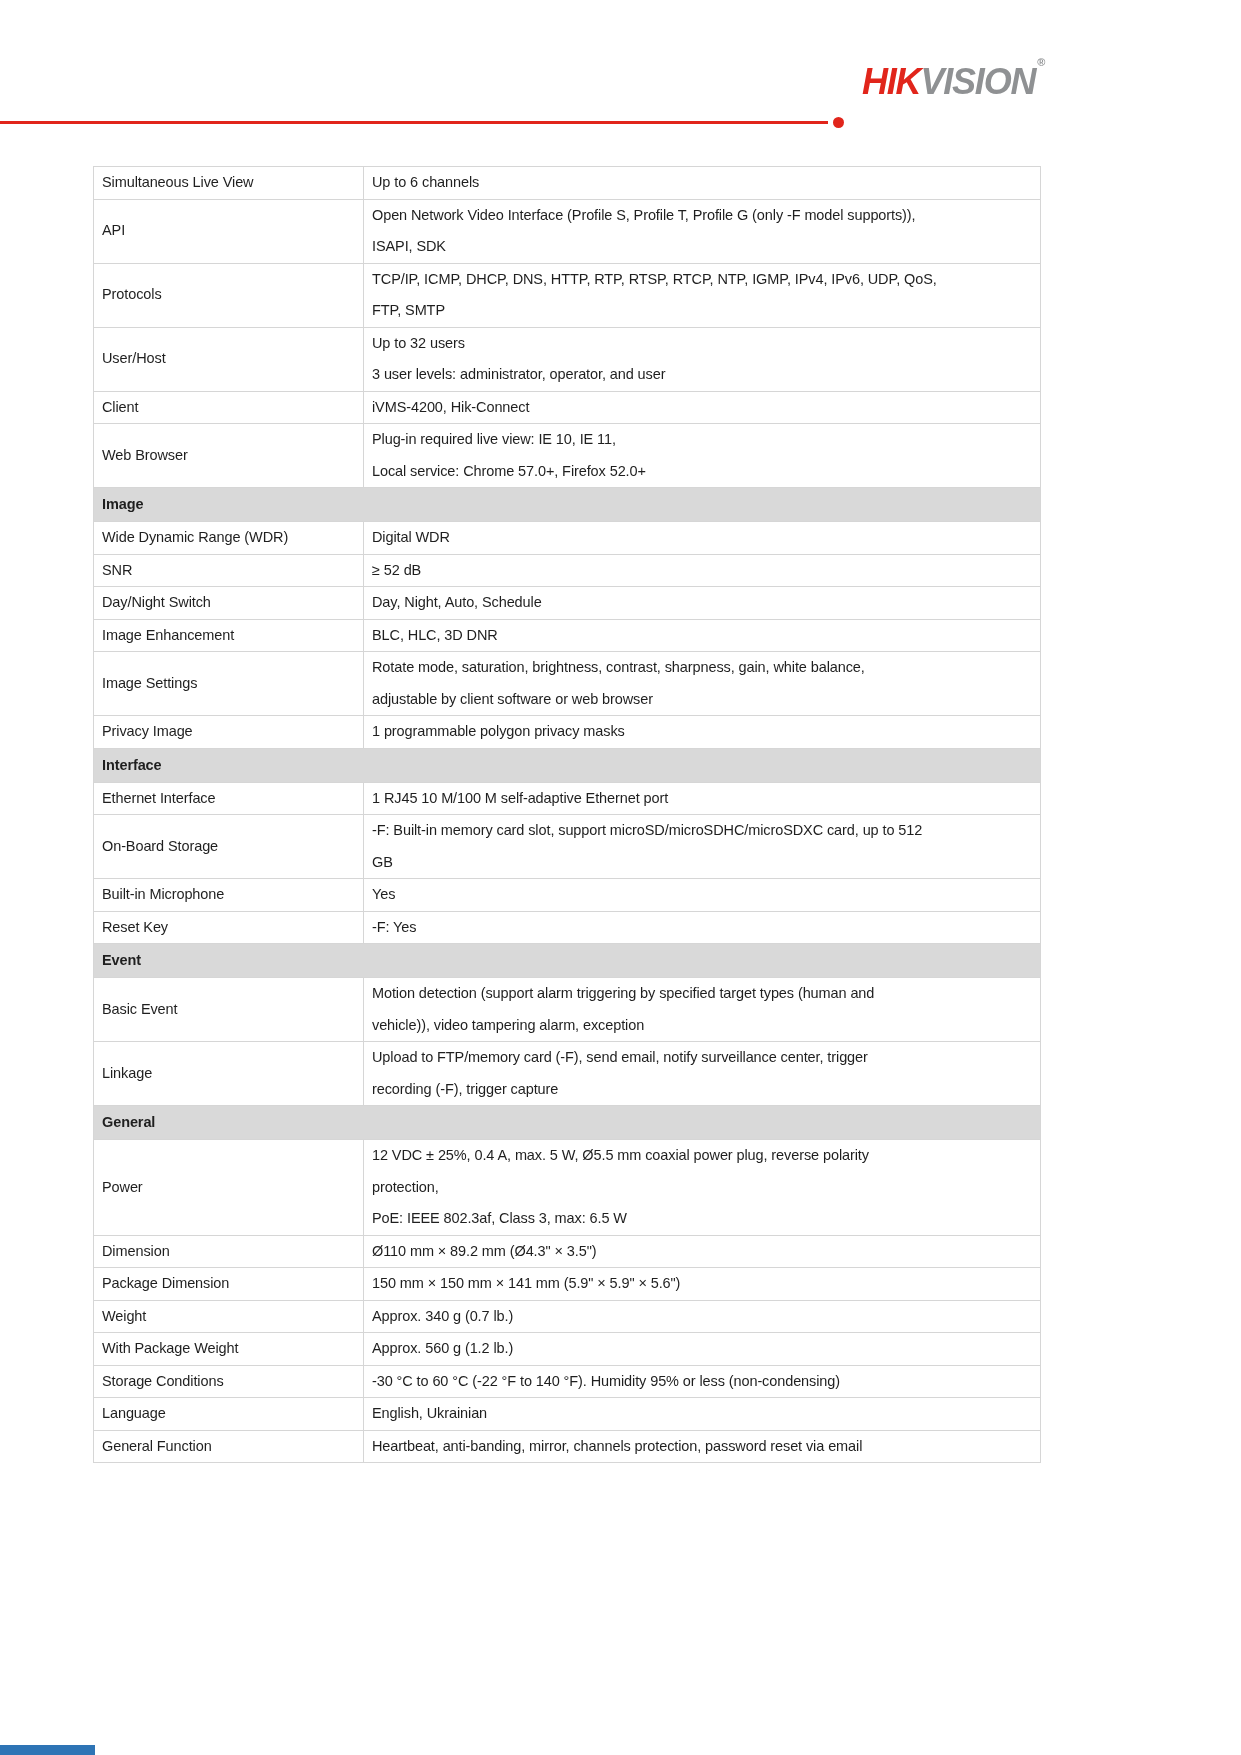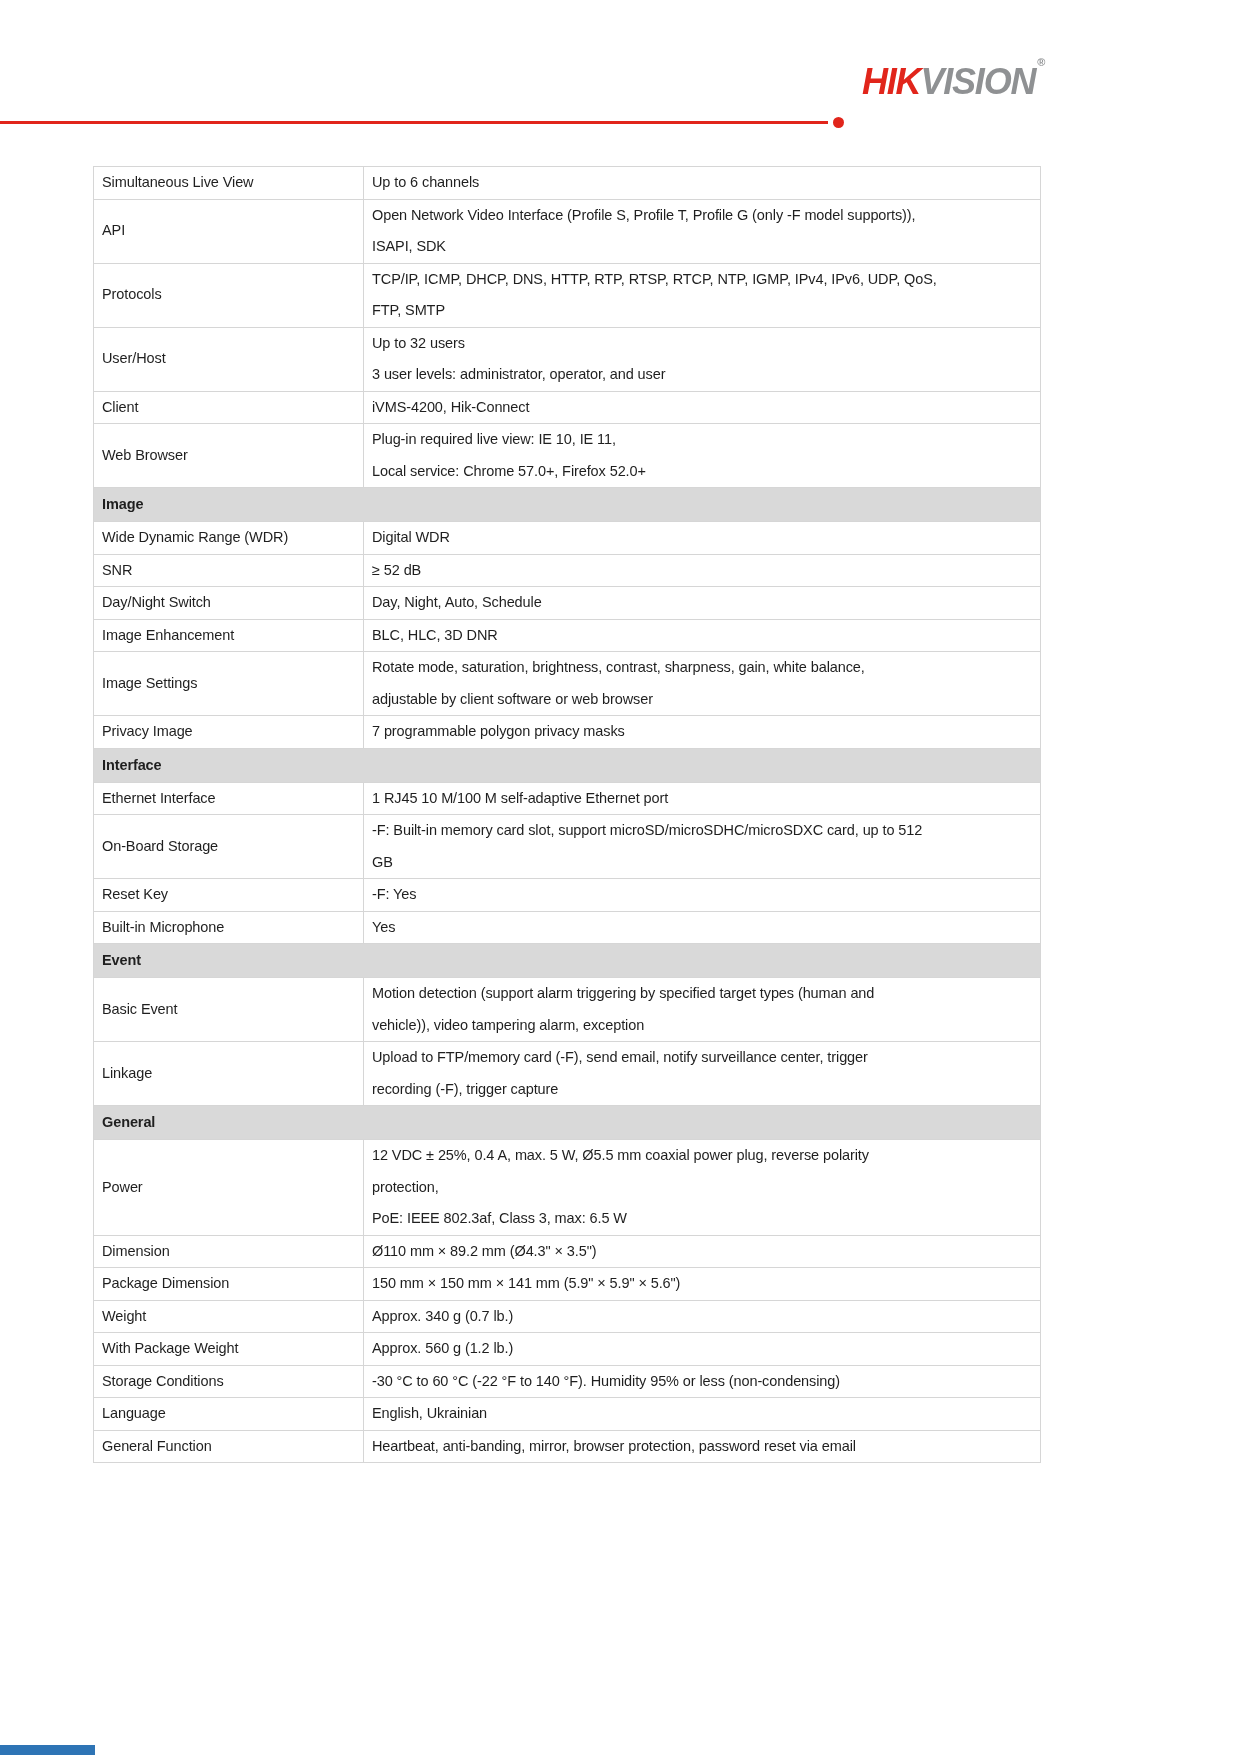--- a/index.html
+++ b/index.html
@@ -163,21 +163,21 @@
         <td class="value">
           <div class="cl">Rotate mode, saturation, brightness, contrast, sharpness, gain, white balance,</div>
           <div class="cl">adjustable by client software or web browser</div>
         </td>
       </tr>
       <tr>
         <td class="label">
           <div class="cl">Privacy Image</div>
         </td>
         <td class="value">
-          <div class="cl">7 programmable polygon privacy masks</div>
+          <div class="cl">1 programmable polygon privacy masks</div>
         </td>
       </tr>
       <tr>
         <td colspan="2" class="section">Interface</td>
       </tr>
       <tr>
         <td class="label">
           <div class="cl">Ethernet Interface</div>
         </td>
         <td class="value">
@@ -188,32 +188,32 @@
         <td class="label">
           <div class="cl">On-Board Storage</div>
         </td>
         <td class="value">
           <div class="cl">-F: Built-in memory card slot, support microSD/microSDHC/microSDXC card, up to 512</div>
           <div class="cl">GB</div>
         </td>
       </tr>
       <tr>
         <td class="label">
+          <div class="cl">Built-in Microphone</div>
+        </td>
+        <td class="value">
+          <div class="cl">Yes</div>
+        </td>
+      </tr>
+      <tr>
+        <td class="label">
           <div class="cl">Reset Key</div>
         </td>
         <td class="value">
           <div class="cl">-F: Yes</div>
-        </td>
-      </tr>
-      <tr>
-        <td class="label">
-          <div class="cl">Built-in Microphone</div>
-        </td>
-        <td class="value">
-          <div class="cl">Yes</div>
         </td>
       </tr>
       <tr>
         <td colspan="2" class="section">Event</td>
       </tr>
       <tr>
         <td class="label">
           <div class="cl">Basic Event</div>
         </td>
         <td class="value">
@@ -289,19 +289,19 @@
         </td>
         <td class="value">
           <div class="cl">English, Ukrainian</div>
         </td>
       </tr>
       <tr>
         <td class="label">
           <div class="cl">General Function</div>
         </td>
         <td class="value">
-          <div class="cl">Heartbeat, anti-banding, mirror, browser protection, password reset via email</div>
+          <div class="cl">Heartbeat, anti-banding, mirror, channels protection, password reset via email</div>
         </td>
       </tr>
     </tbody>
 </table>
 
 <div class="footer-bar"></div>
 
 </body></html>

